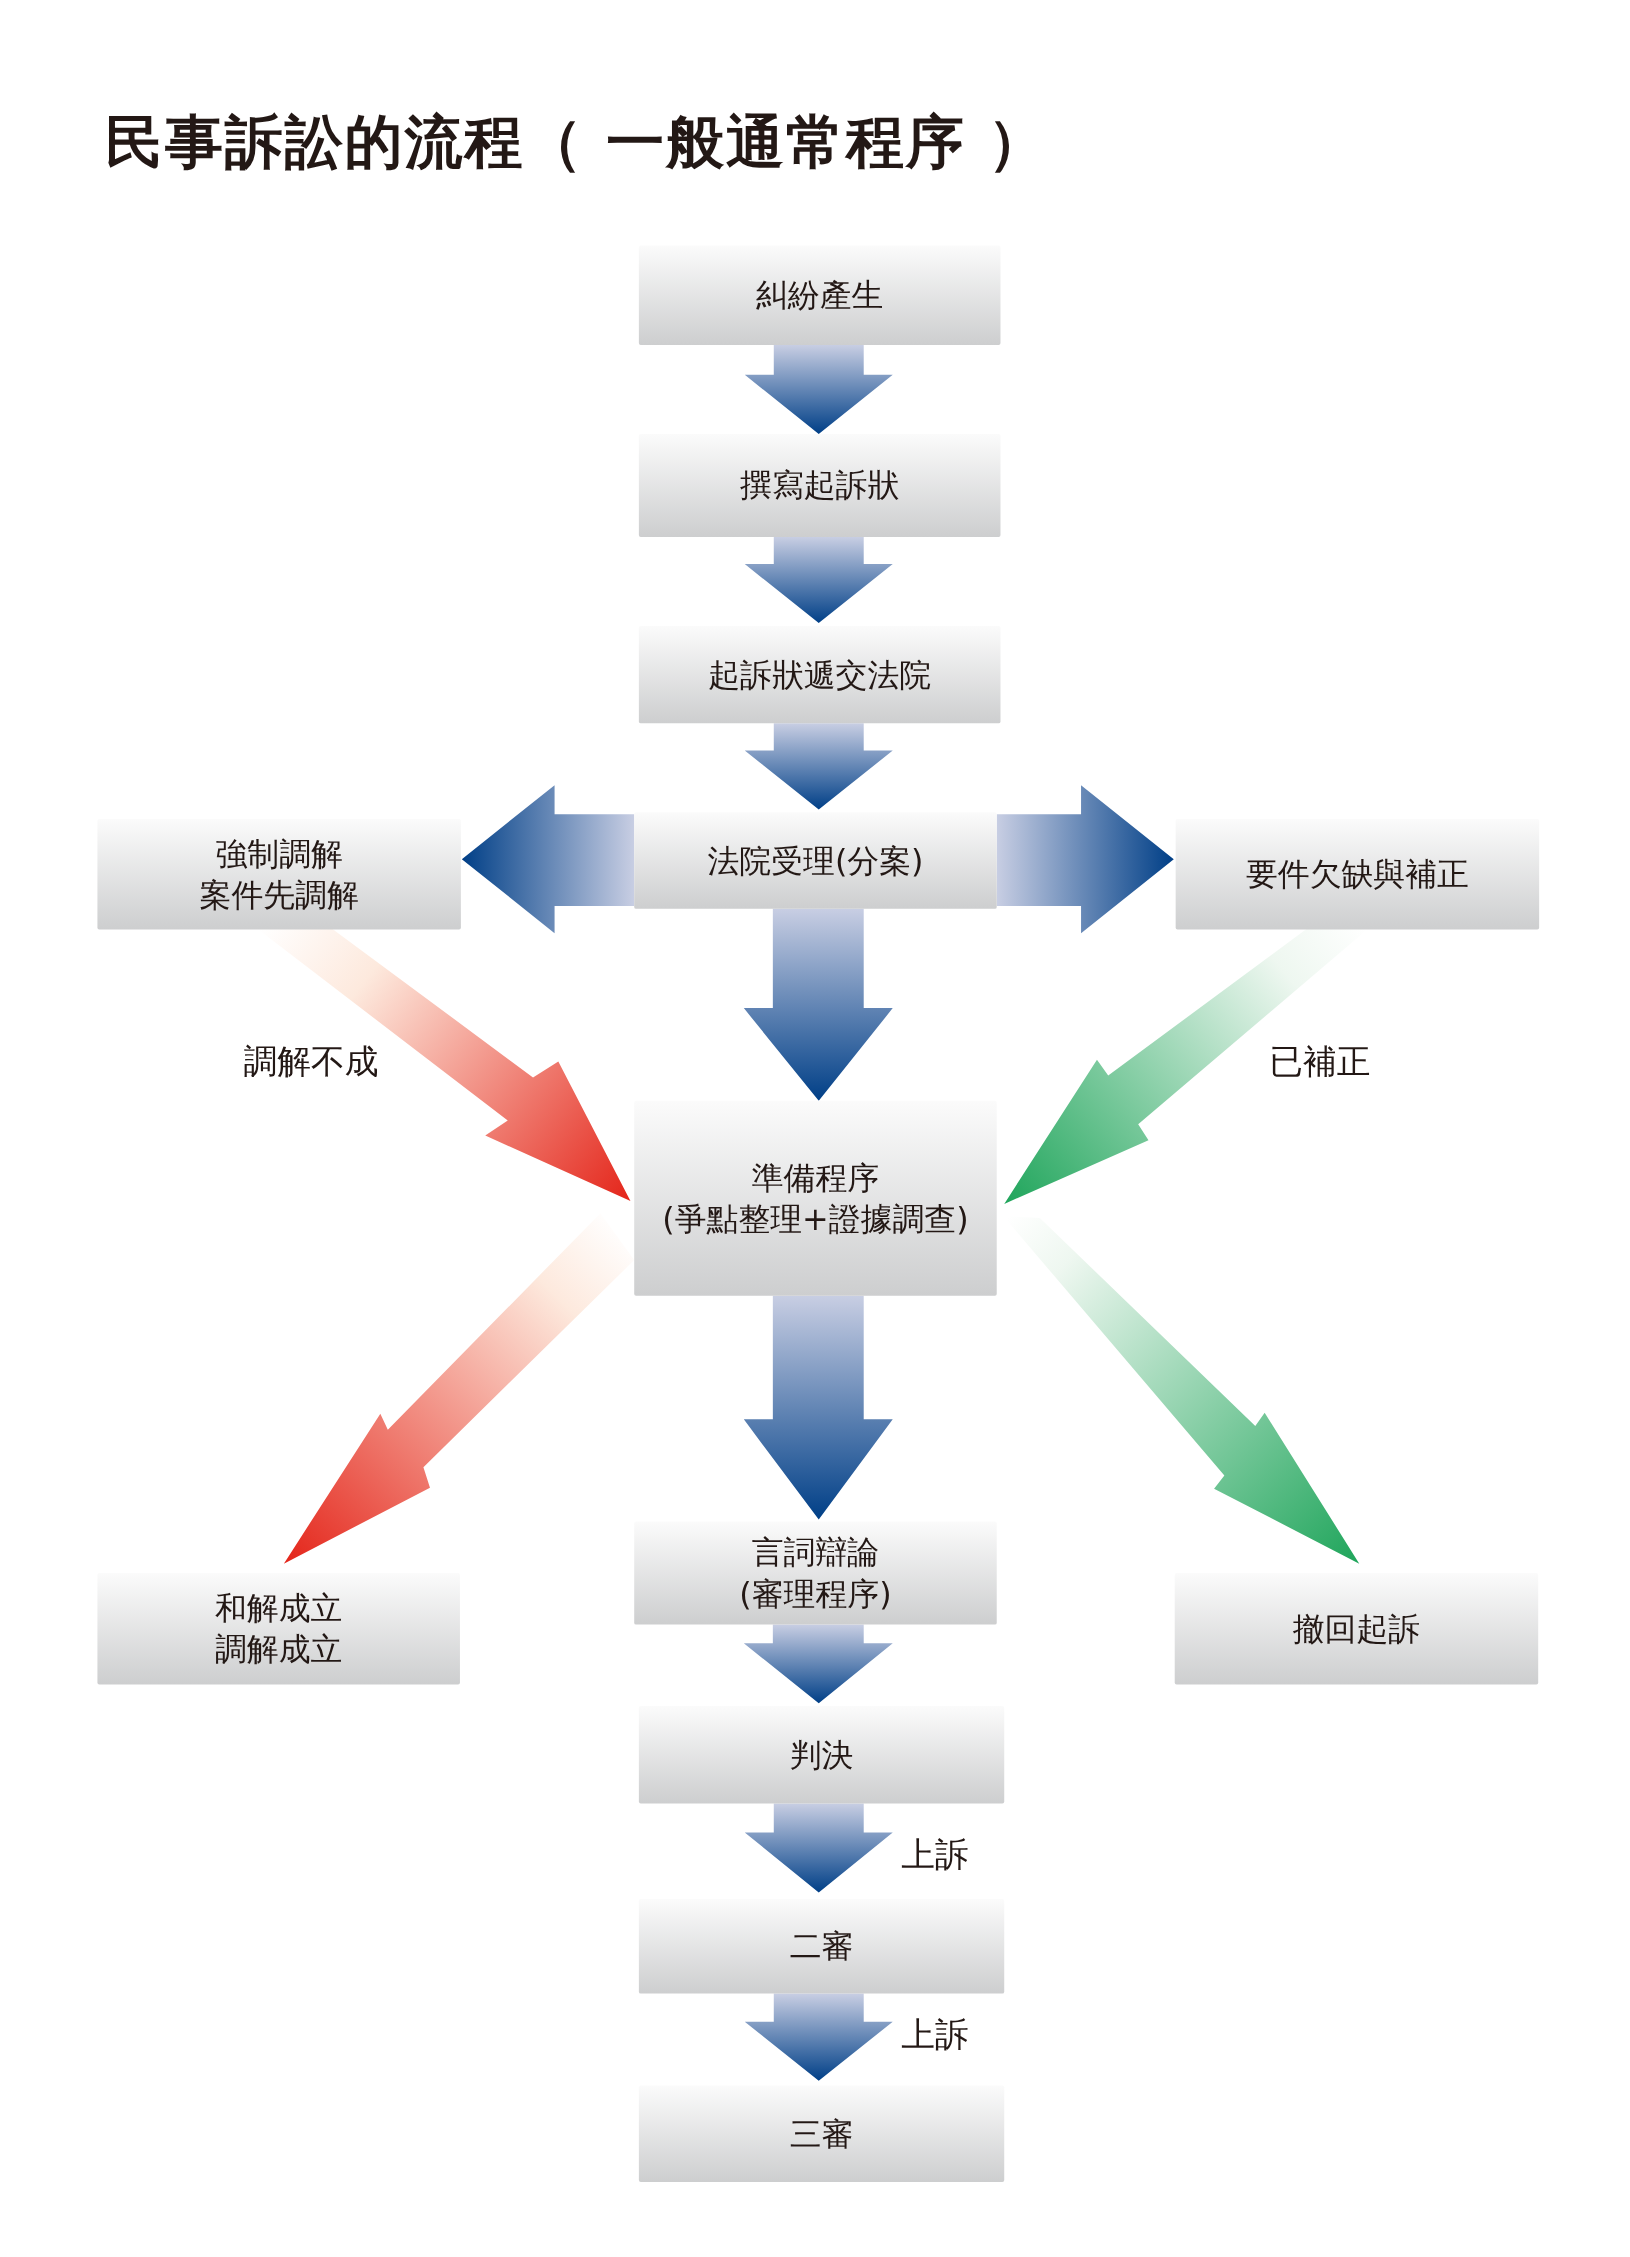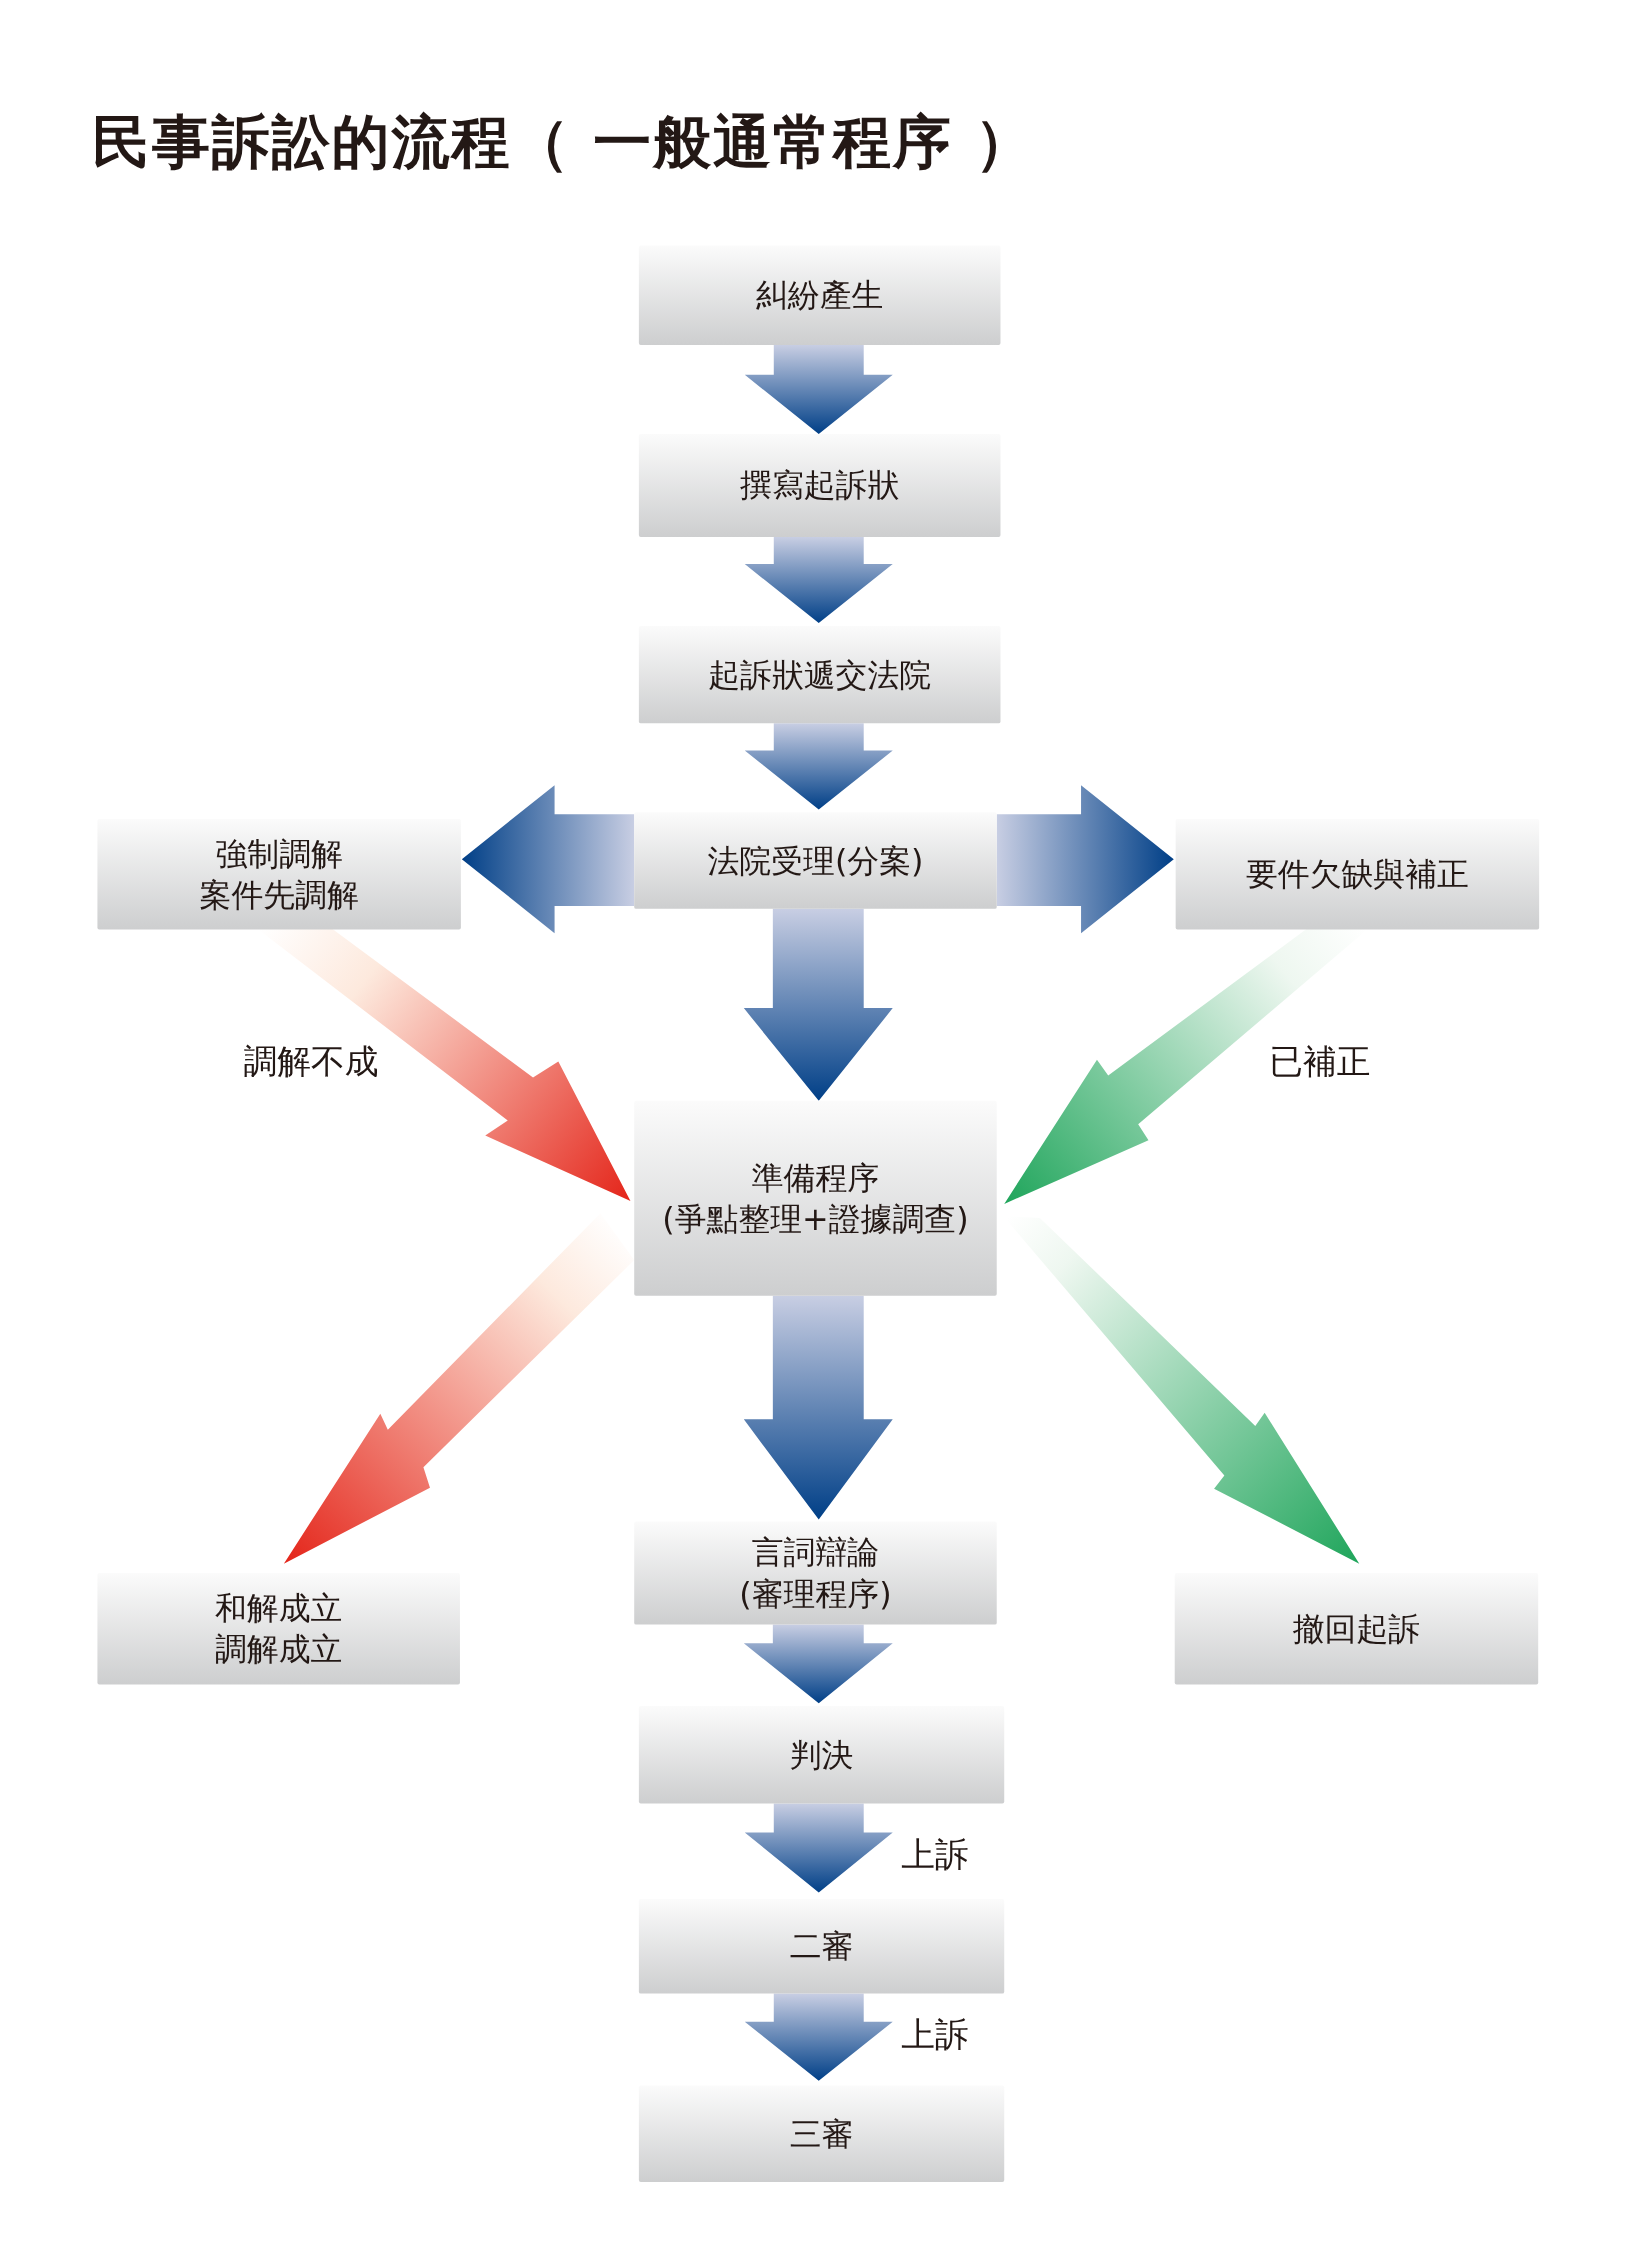--- a/index.html
+++ b/index.html
@@ -1,19 +1,19 @@
 <!DOCTYPE html>
 <html style="font-size:15px"><head>
 <meta charset="utf-8">
 <style>
   html, body { margin: 0; padding: 0; background: #ffffff; }
   body { width: 1630px; height: 2257px; position: relative; overflow: hidden; }
   #canvas { position: absolute; left: 0; top: 0; }
   .title {
-    position: absolute; left: 92px; top: 105px;
+    position: absolute; left: 105px; top: 105px;
     font-family: "DejaVu Serif", "Liberation Serif", serif;
     font-weight: bold; font-size: 58px; color: #231815;
     letter-spacing: 1.9px; white-space: pre; line-height: 75px;
   }
   .box-text {
     font-family: "DejaVu Sans", "Liberation Sans", sans-serif;
     fill: #231815; font-size: 34px; text-anchor: middle; dominant-baseline: central;
   }
   .label-text {
     font-family: "DejaVu Sans", "Liberation Sans", sans-serif;

